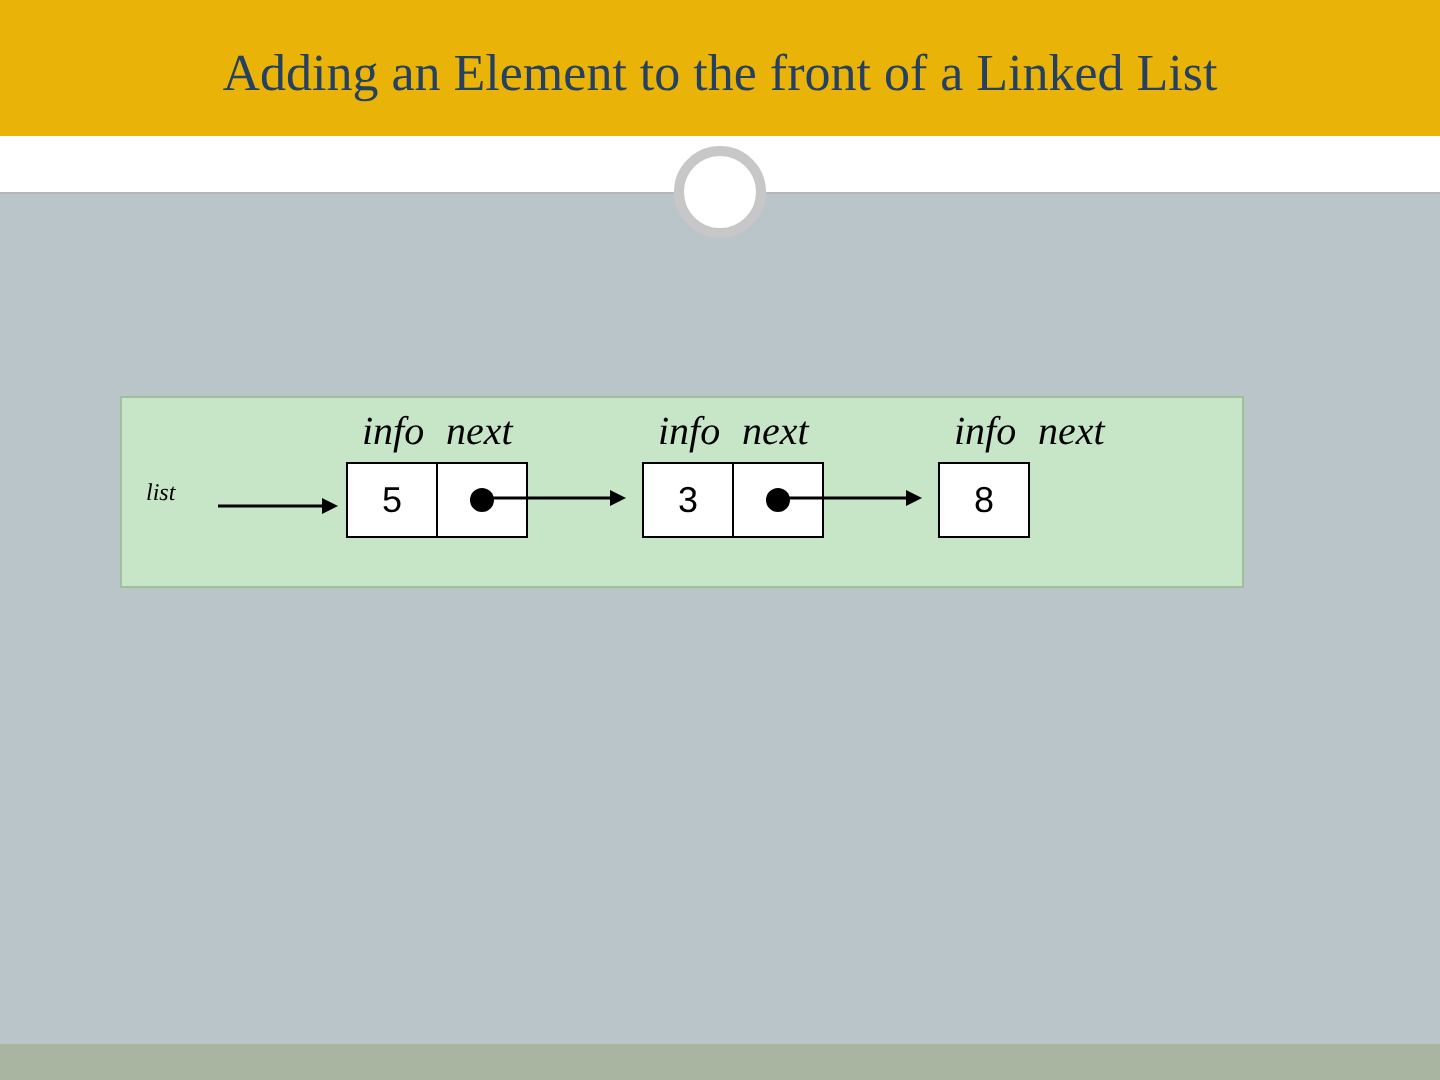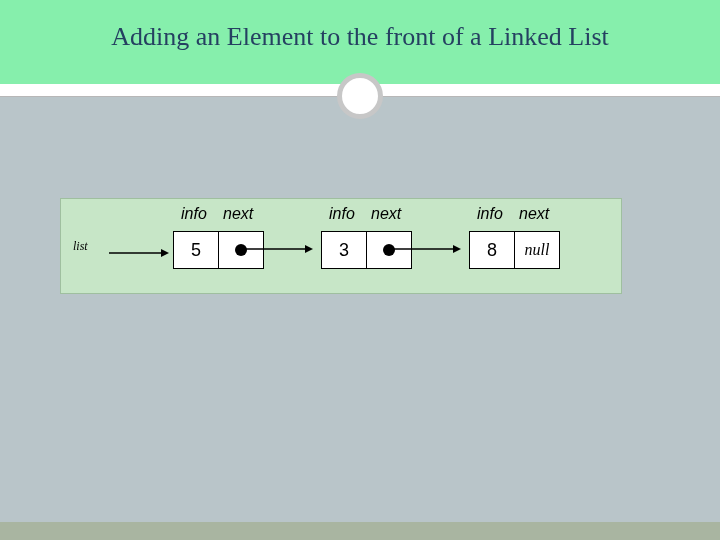--- a/index.html
+++ b/index.html
@@ -1,25 +1,25 @@
 <!DOCTYPE html>
 <html><head>
 <meta charset="utf-8">
 <style>
   html,body{margin:0;padding:0;width:720px;height:540px;font-family:Georgia,'Times New Roman',serif;background:#fff;overflow:hidden}
   .slide{width:720px;height:540px;position:relative;background:#fff}
-  .title-area{height:84px;background:#86efac;position:relative}
+  .title-area{height:68px;background:#eab308;position:relative}
   .title{color:#254061;font-size:26px;text-align:center;padding-top:22px;font-weight:400}
   .sep-line{position:absolute;left:0;right:0;top:96px;height:1px;background:#b7b7b7}
   .ring{position:absolute;left:50%;top:96px;width:36px;height:36px;border:5px solid #c7c7c7;border-radius:50%;transform:translate(-50%,-50%);background:#fff;z-index:3}
   .body-area{position:absolute;left:0;right:0;top:97px;bottom:18px;background:#b9c5c9}
   .footer-bar{position:absolute;left:0;right:0;bottom:0;height:18px;background:#a9b5a1}
   .diagram{position:absolute;left:60px;top:198px;width:560px;height:94px;background:#c7e6c7;border:1px solid #9fbf9f}
   .lst{position:absolute;font-style:italic;font-family:'Times New Roman',serif;font-size:12px}
-  .lbl{position:absolute;font-style:italic;font-family:Liberation Sans, sans-serif;font-size:16px}
+  .lbl{position:absolute;font-style:italic;font-family:Liberation Serif, serif;font-size:20px}
   .node{position:absolute;display:flex;border:1px solid #000;background:#fff}
   .cell{width:44px;height:36px;display:flex;align-items:center;justify-content:center;font-family:Arial,sans-serif;font-size:18px;font-weight:400}
   .cell+.cell{border-left:1px solid #000}
   .dot{width:12px;height:12px;border-radius:50%;background:#000}
   .null{font-style:italic;font-family:'Times New Roman',serif;font-size:16px}
   svg.arrow{position:absolute;overflow:visible}
 </style>
 </head>
 <body>
 
@@ -64,17 +64,16 @@
     </div>
     <svg class="arrow" style="left:328px;top:45px" width="72" height="10">
       <line x1="0" y1="5" x2="64" y2="5" stroke="#000" stroke-width="1.5"></line>
       <polygon points="64,1 72,5 64,9" fill="#000"></polygon>
     </svg>
 
     <span class="lbl" style="left:416px;top:6px">info</span>
     <span class="lbl" style="left:458px;top:6px">next</span>
     <div class="node" style="left:408px;top:32px">
       <div class="cell">8</div>
-      <div class="cell null">null</div>
     </div>
 
   </div>
 </div>
 
 </body></html>

